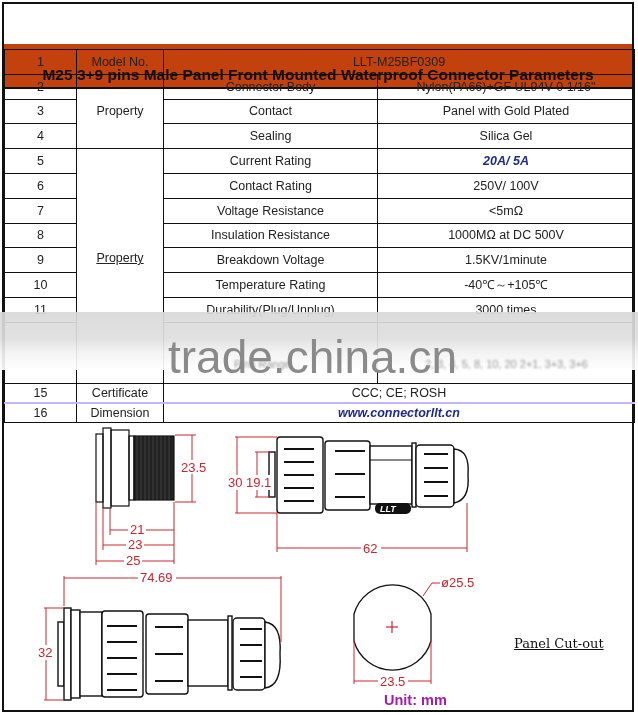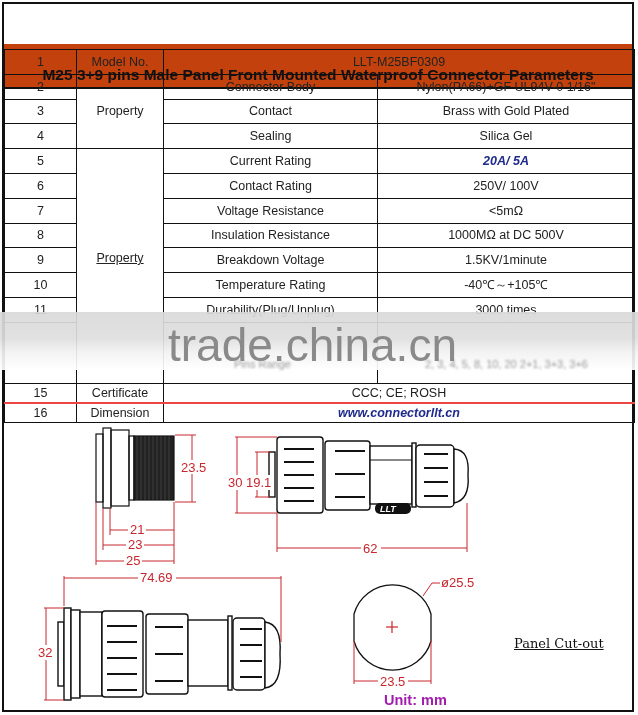--- a/index.html
+++ b/index.html
@@ -10,25 +10,25 @@
   .title { position: absolute; left: 0; top: 0; width: 100%; height: 45px;
            background: #c2410c; border-bottom: 2px solid #111; box-sizing: border-box;
            font-weight: bold; font-size: 15.5px; color: #111;
            display: flex; align-items: flex-end; justify-content: center; padding-bottom: 3px; margin-top: 40px; }
   table.spec { position: absolute; left: 0; top: 45px; width: 630px; border-collapse: collapse;
                table-layout: fixed; font-size: 12.5px; color: #222; }
   table.spec td { border: 1px solid #111; text-align: center; vertical-align: middle;
                   padding: 0; height: 23.8px; line-height: 14px; white-space: nowrap; overflow: hidden; }
   .c1 { width: 72px; } .c2 { width: 87px; } .c3 { width: 214px; } .c4 { width: 257px; }
   .blue { color: #1f2a8c; font-weight: bold; font-style: italic; }
-  tr.thick-top td { border-top: 2px solid #ef4444; }
+  tr.thick-top td { border-top: 2px solid #c4b5fd; }
   .watermark-band { position: absolute; left: 0; top: 312px; width: 638px; height: 58px;
                     background: linear-gradient(#d9d9d9 0%, #dedede 45%, #f2f2f2 70%, #ffffff 100%);
                     opacity: 0.92; }
-  .watermark-text { position: absolute; left: 168px; top: 318px; font-size: 46px; color: #8a8a8a;
+  .watermark-text { position: absolute; left: 168px; top: 330px; font-size: 46px; color: #8a8a8a;
                     letter-spacing: 0px; }
   .blurred { position: absolute; font-size: 11px; color: #999; filter: blur(1px); }
   .dim { fill: #c8262e; font-family: "Liberation Sans", sans-serif; }
   .panel-label { position: absolute; left: 514px; top: 636px; font-family: "DejaVu Serif", serif;
                  font-size: 13px; color: #111; text-decoration: underline; }
   .unit-label { position: absolute; left: 384px; top: 692px; font-weight: bold; font-size: 14.5px; color: #a21caf; }
 </style>
 </head>
 <body>
 
@@ -50,21 +50,21 @@
     </tr>
     <tr>
       <td>2</td>
       <td rowspan="3">Property</td>
       <td>Connector Body</td>
       <td>Nylon(PA66)+GF UL94V-0 1/16"</td>
     </tr>
     <tr>
       <td>3</td>
       <td>Contact</td>
-      <td>Brass with Gold Plated</td>
+      <td>Panel with Gold Plated</td>
     </tr>
     <tr>
       <td>4</td>
       <td>Sealing</td>
       <td>Silica Gel</td>
     </tr>
     <tr>
       <td>5</td>
       <td rowspan="10" style="vertical-align:top;padding-top:102px;text-decoration:underline;"><span>Property</span></td>
       <td>Current Rating</td>

